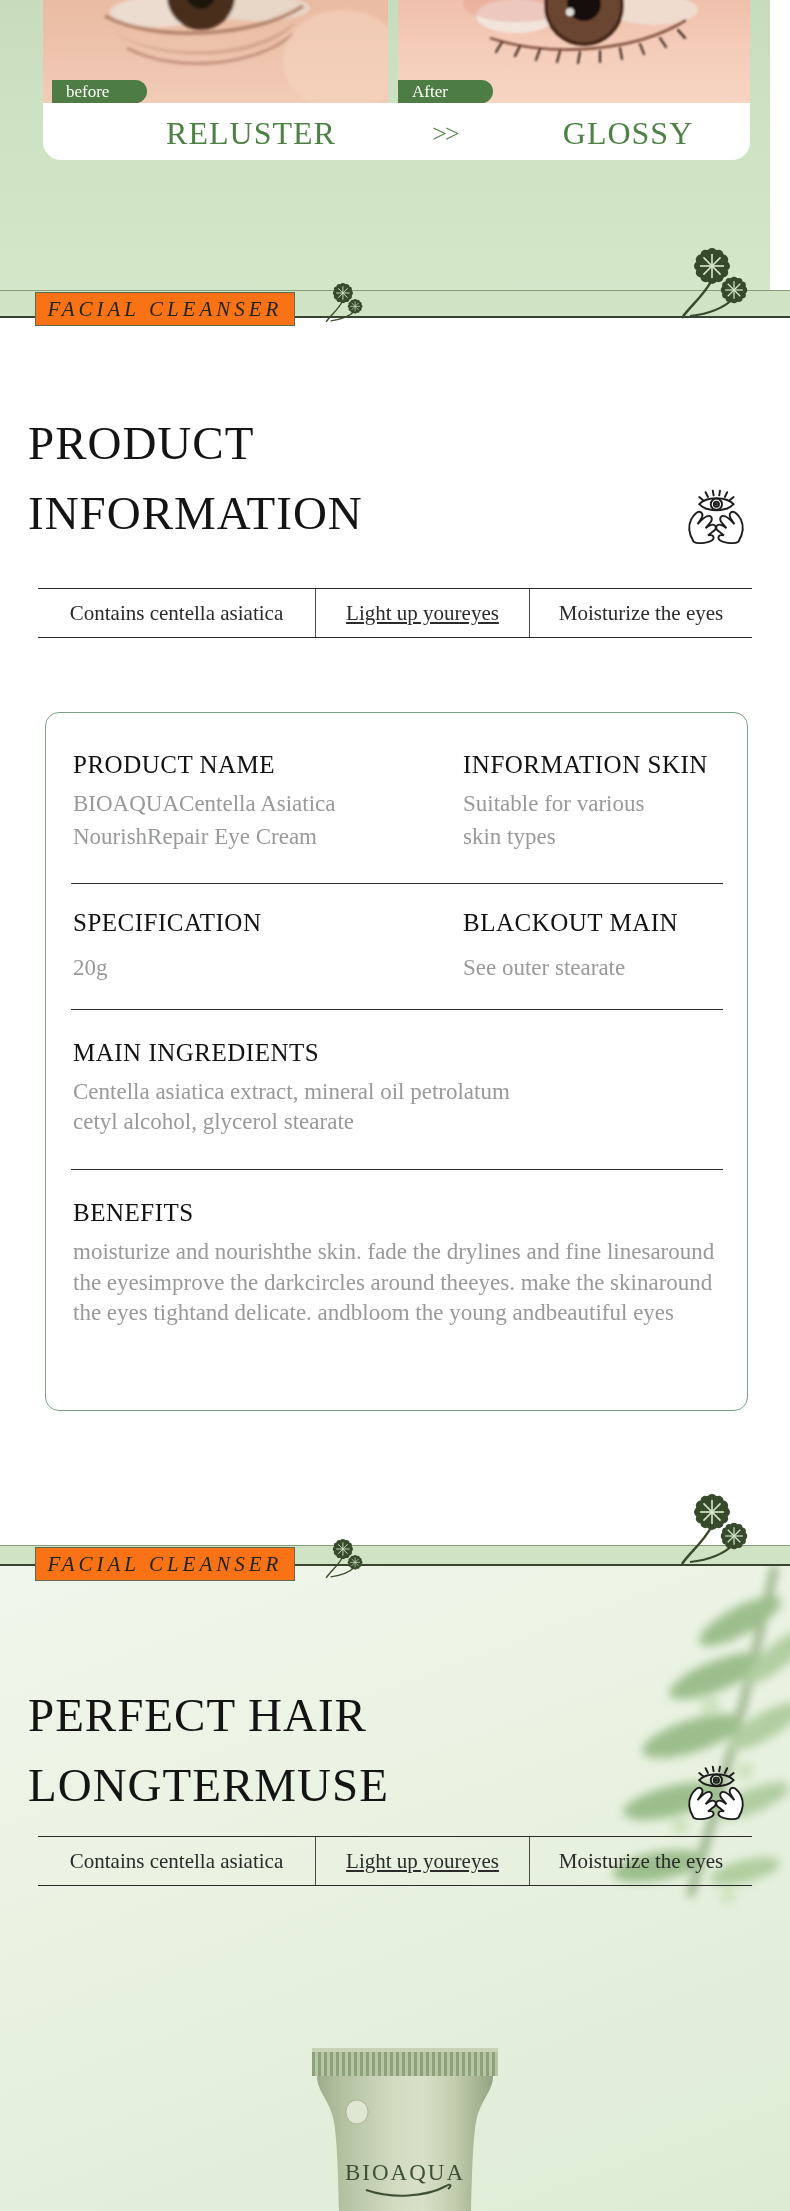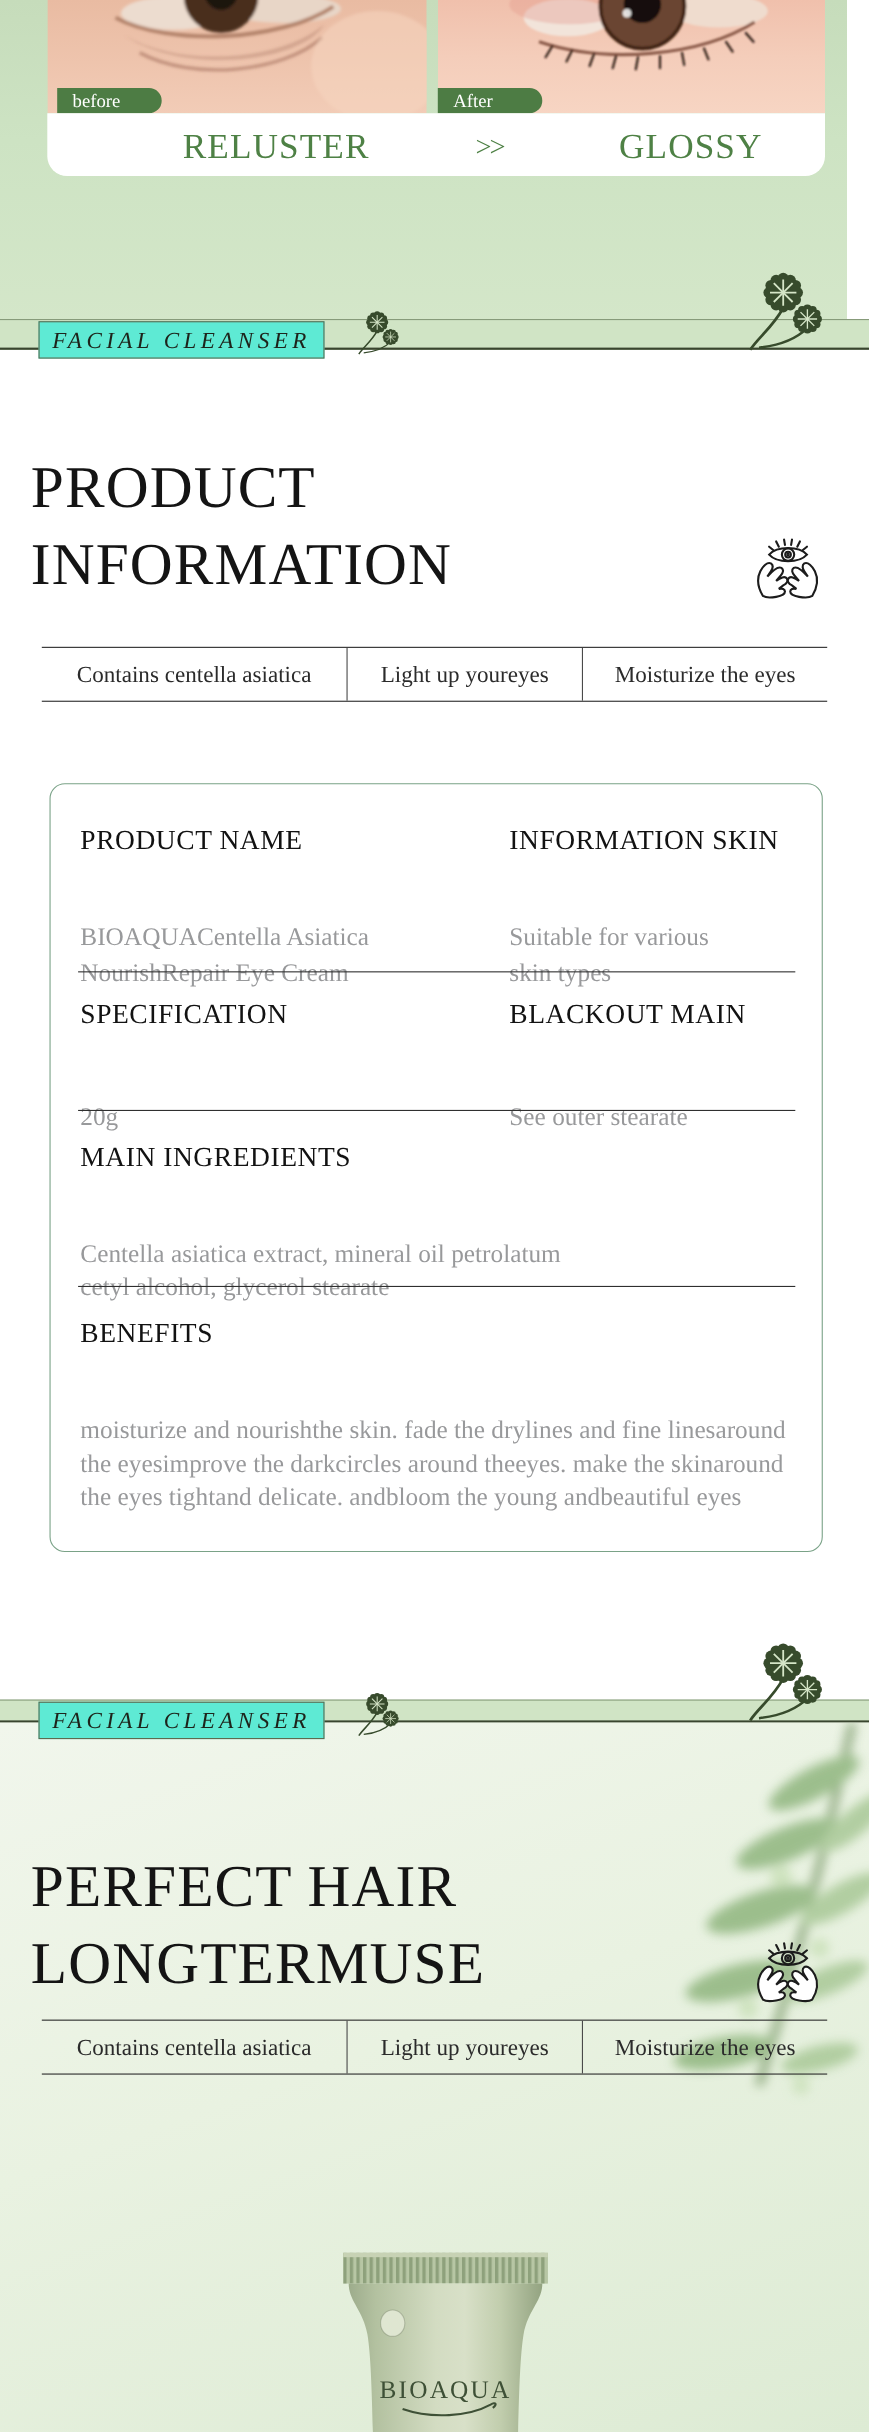--- a/index.html
+++ b/index.html
@@ -23,45 +23,45 @@
   .bar-text{top:12px;font-size:32px;color:#4e8145;letter-spacing:1px;}
   #bar-left{left:118px;width:180px;text-align:center;}
   #bar-arrow{left:372px;width:60px;text-align:center;font-size:26px;top:16px;letter-spacing:-2px;}
   #bar-right{left:515px;width:140px;text-align:center;}
 
   
   .strip{left:0;width:790px;background:#d0e4c5;
     border-top:1px solid rgba(75,95,60,.55);border-bottom:2px solid #39452f;box-sizing:border-box;}
   #strip1{top:290px;height:28px;}
   #strip2{top:1545px;height:21px;}
-  .ribbon{left:35px;width:260px;height:34px;background:#5eead4;border:1px solid #5c6b50;
+  .ribbon{left:35px;width:260px;height:34px;background:#f97316;border:1px solid #5c6b50;
     box-sizing:border-box;text-align:center;font-style:italic;font-size:21px;line-height:32px;
     letter-spacing:4px;color:#1d241b;}
   #ribbon1{top:292px;}
   #ribbon2{top:1547px;}
 
   
-  .big-heading{font-size:54px;line-height:70px;color:#141414;letter-spacing:1px;white-space:nowrap;}
+  .big-heading{font-size:47px;line-height:70px;color:#141414;letter-spacing:1px;white-space:nowrap;}
   #heading1{left:28px;top:408px;}
   #icon1{left:684px;top:488px;}
 
   .feature-row{left:38px;width:714px;height:50px;display:flex;
     border-top:1.5px solid #2a2a2a;border-bottom:1.5px solid #2a2a2a;box-sizing:border-box;}
   #features1{top:588px;background:#ffffff;}
   #features2{top:1836px;background:transparent;}
   .feature-cell{display:flex;align-items:center;justify-content:center;
     font-size:21px;color:#2b2b2b;white-space:nowrap;}
   .fc1{width:277px;}
-  .fc2{width:215px;border-left:1px solid #4a4a4a;border-right:1px solid #4a4a4a;box-sizing:border-box;}
+  .fc2{width:215px;border-left:1px solid #4a4a4a;border-right:1px solid #4a4a4a;box-sizing:border-box;text-decoration:underline;}
   .fc3{width:222px;}
 
   #card{left:45px;top:712px;width:703px;height:699px;border:1.5px solid #7aa287;
     border-radius:14px;box-sizing:border-box;background:#ffffff;}
   .card-label{position:absolute;font-size:25px;color:#121212;letter-spacing:.5px;white-space:nowrap;}
-  .card-value{position:absolute;font-size:23px;color:#98999b;line-height:33px;white-space:nowrap;margin-top:48px;}
+  .card-value{position:absolute;font-size:23px;color:#98999b;line-height:33px;white-space:nowrap;}
   .card-divider{position:absolute;left:25px;width:652px;border-top:1.5px solid #2f2f2f;}
   .col-l{left:27px;}
   .col-r{left:417px;}
 
   
   #section2{left:0;top:1566px;width:790px;height:645px;
     background:linear-gradient(160deg,#f1f6ec 0%,#e9f2e1 45%,#ddebd4 100%);}
   #heading2{left:28px;top:114px;}
   #fern{right:0;top:0;}
   #tube{left:300px;top:474px;}

